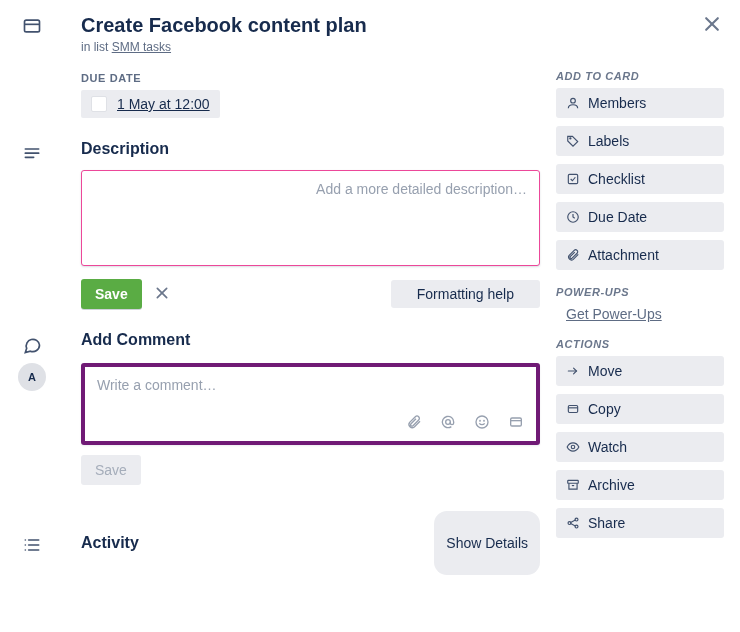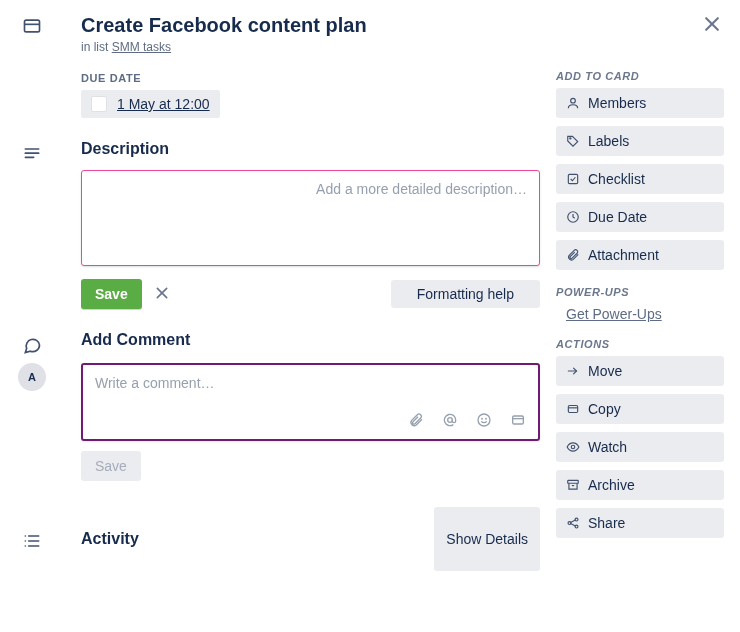--- a/index.html
+++ b/index.html
@@ -47,30 +47,30 @@
   }
   textarea.desc::placeholder { color: #97a0af; }
   .desc-actions { display: flex; align-items: center; margin-top: 10px; }
   .btn-green { background: #5aac44; color: #fff; font-weight: 600; border: none; border-radius: 3px; padding: 7px 14px; font-size: 14px; cursor: pointer; box-shadow: 0 1px 0 rgba(9,30,66,0.2); }
   .cancel-x { margin-left: 12px; color: #6b778c; cursor: pointer; }
   .cancel-x svg { width: 16px; height: 16px; }
   .fmt-help { margin-left: auto; background: #ebecf0; color: #172b4d; border: none; border-radius: 3px; padding: 6px 26px; font-size: 14px; cursor: pointer; }
 
   .comment-box { margin-top: 8px; }
   .avatar { width: 28px; height: 28px; border-radius: 50%; background: #dfe1e6; color: #172b4d; font-size: 11px; font-weight:600; display: flex; align-items: center; justify-content: center; }
-  .comment-wrap { border: 2px solid #701a75; border-radius: 3px; background: #fff; box-shadow: 0 1px 2px rgba(9,30,66,0.08); }
+  .comment-wrap { border: 4px solid #701a75; border-radius: 3px; background: #fff; box-shadow: 0 1px 2px rgba(9,30,66,0.08); }
   textarea.comment { width: 100%; height: 40px; border: none; padding: 10px 12px; font: inherit; resize: none; background: transparent; }
   textarea.comment::placeholder { color: #97a0af; }
   .comment-tools { display: flex; justify-content: flex-end; gap: 18px; padding: 4px 12px 8px; color: #97a0af; }
   .comment-tools span { cursor: pointer; }
   .comment-tools svg { width: 16px; height: 16px; }
   .btn-disabled { background: #ebecf0; color: #a5adba; border: none; border-radius: 3px; padding: 7px 14px; font-size: 14px; margin-top: 10px; cursor: default; }
 
   .activity-row { margin-top: 26px; align-items: center; }
-  .show-details { margin-left: auto; background: #ebecf0; color: #172b4d; border: none; border-radius: 3px; padding: 24px 12px; font-size: 14px; cursor: pointer; }
+  .show-details { margin-left: auto; background: #ebecf0; color: #172b4d; border: none; border-radius: 13px; padding: 24px 12px; font-size: 14px; cursor: pointer; }
 
   .side-heading { font-size: 11px; font-weight: 700; letter-spacing: 0.6px; color: #6b778c; text-transform: uppercase; margin-bottom: 6px; margin-top: 16px; font-style: italic; }
   .side-heading:first-child { margin-top: 0; }
   .side-btn {
     display: flex; align-items: center; width: 100%; background: #ebecf0;
     border: none; border-radius: 3px; padding: 7px 10px; font-size: 14px;
     color: #172b4d; margin-bottom: 8px; cursor: pointer; text-align: left; gap: 8px;
   }
   .side-btn svg { width: 14px; height: 14px; color: #42526e; flex-shrink: 0; }
   .side-link { color: #5e6c84; text-decoration: underline; font-size: 14px; display: inline-block; margin-left: 10px; margin-top: 2px; cursor: pointer; }

